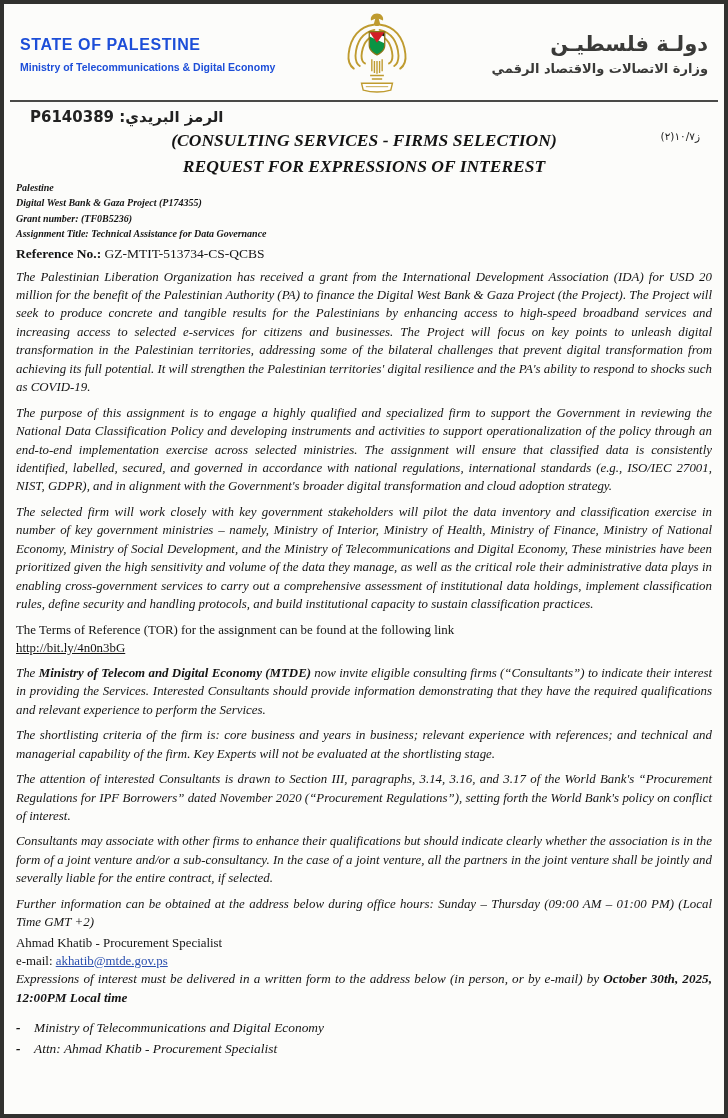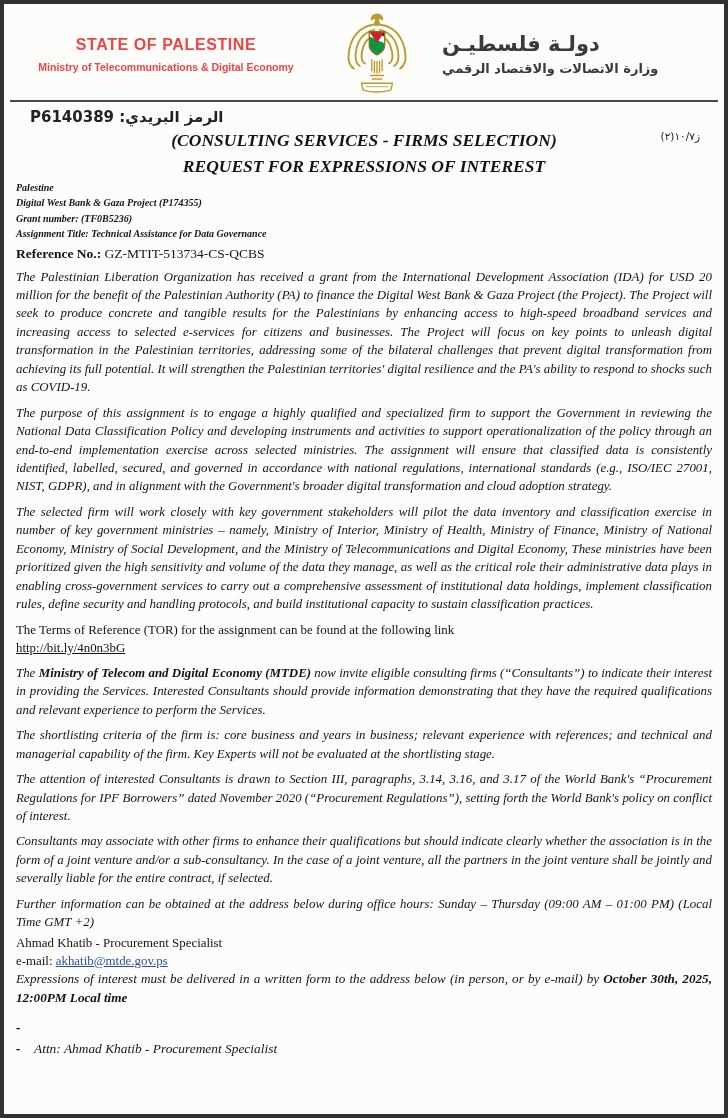--- a/index.html
+++ b/index.html
@@ -4,25 +4,25 @@
 <style>
   html,body{margin:0;padding:0;background:#b8b8b6;}
   .page{
     position:relative;width:728px;height:1118px;margin:0 auto;
     background:#fcfcfa;border:4px solid #31312f;box-sizing:border-box;
     overflow:hidden;display:flex;flex-direction:column;
     font-family:"Liberation Serif",serif;color:#141414;
   }
   
   .hdr{display:flex;align-items:center;justify-content:space-between;padding:6px 16px 2px;height:88px;flex:0 0 auto;}
-  .hdr-left{width:292px;text-align:center;font-family:"Liberation Sans",sans-serif;color:#ef4444;}
+  .hdr-left{width:292px;text-align:left;font-family:"Liberation Sans",sans-serif;color:#1d4ed8;}
   .org-en-1{font-size:16px;font-weight:bold;letter-spacing:.6px;}
   .org-en-2{font-size:10.5px;font-weight:bold;margin-top:7px;}
   .hdr-emblem{width:92px;flex:0 0 auto;display:flex;justify-content:center;}
-  .hdr-right{width:266px;text-align:left;font-family:"DejaVu Sans",sans-serif;color:#3a3a38;}
+  .hdr-right{width:266px;text-align:right;font-family:"DejaVu Sans",sans-serif;color:#3a3a38;}
   .org-ar-1{font-size:21px;font-weight:bold;}
   .org-ar-2{font-size:13px;font-weight:bold;margin-top:5px;}
   .hdr-rule{border-top:2px solid #4a4a48;margin:0 6px;flex:0 0 auto;}
   
   .content{flex:1 1 auto;padding:3px 12px 0;}
   .postal-row{margin:3px 0 0 14px;}
   .postal{font-family:"DejaVu Sans",sans-serif;font-weight:bold;font-size:15px;color:#222;}
   .title-row{position:relative;text-align:center;margin-top:1px;}
   .corner-ref{position:absolute;right:12px;top:3px;font-family:"DejaVu Sans",sans-serif;font-size:10.5px;color:#222;}
   .doc-title{font-size:17.5px;font-weight:bold;font-style:italic;line-height:1.5;}
@@ -129,20 +129,21 @@
       <span>e-mail: </span><a class="link-blue">akhatib@mtde.gov.ps</a>
     </p>
 
     <p class="body-it" style="margin-bottom:0;font-size:13.2px">
       <span>Expressions of interest must be delivered in a written form to the address below (in person, or by e-mail) by </span><strong>October 30th, 2025, 12:00PM Local time</strong>
     </p>
 
     <div class="bullets">
       <div class="bullet-row">
         <span class="bullet-marker">-</span>
+        <span>Ministry of Telecommunications and Digital Economy</span>
       </div>
       <div class="bullet-row">
         <span class="bullet-marker">-</span>
         <span>Attn: Ahmad Khatib - Procurement Specialist</span>
       </div>
 
     </div>
 
   </main>
 

